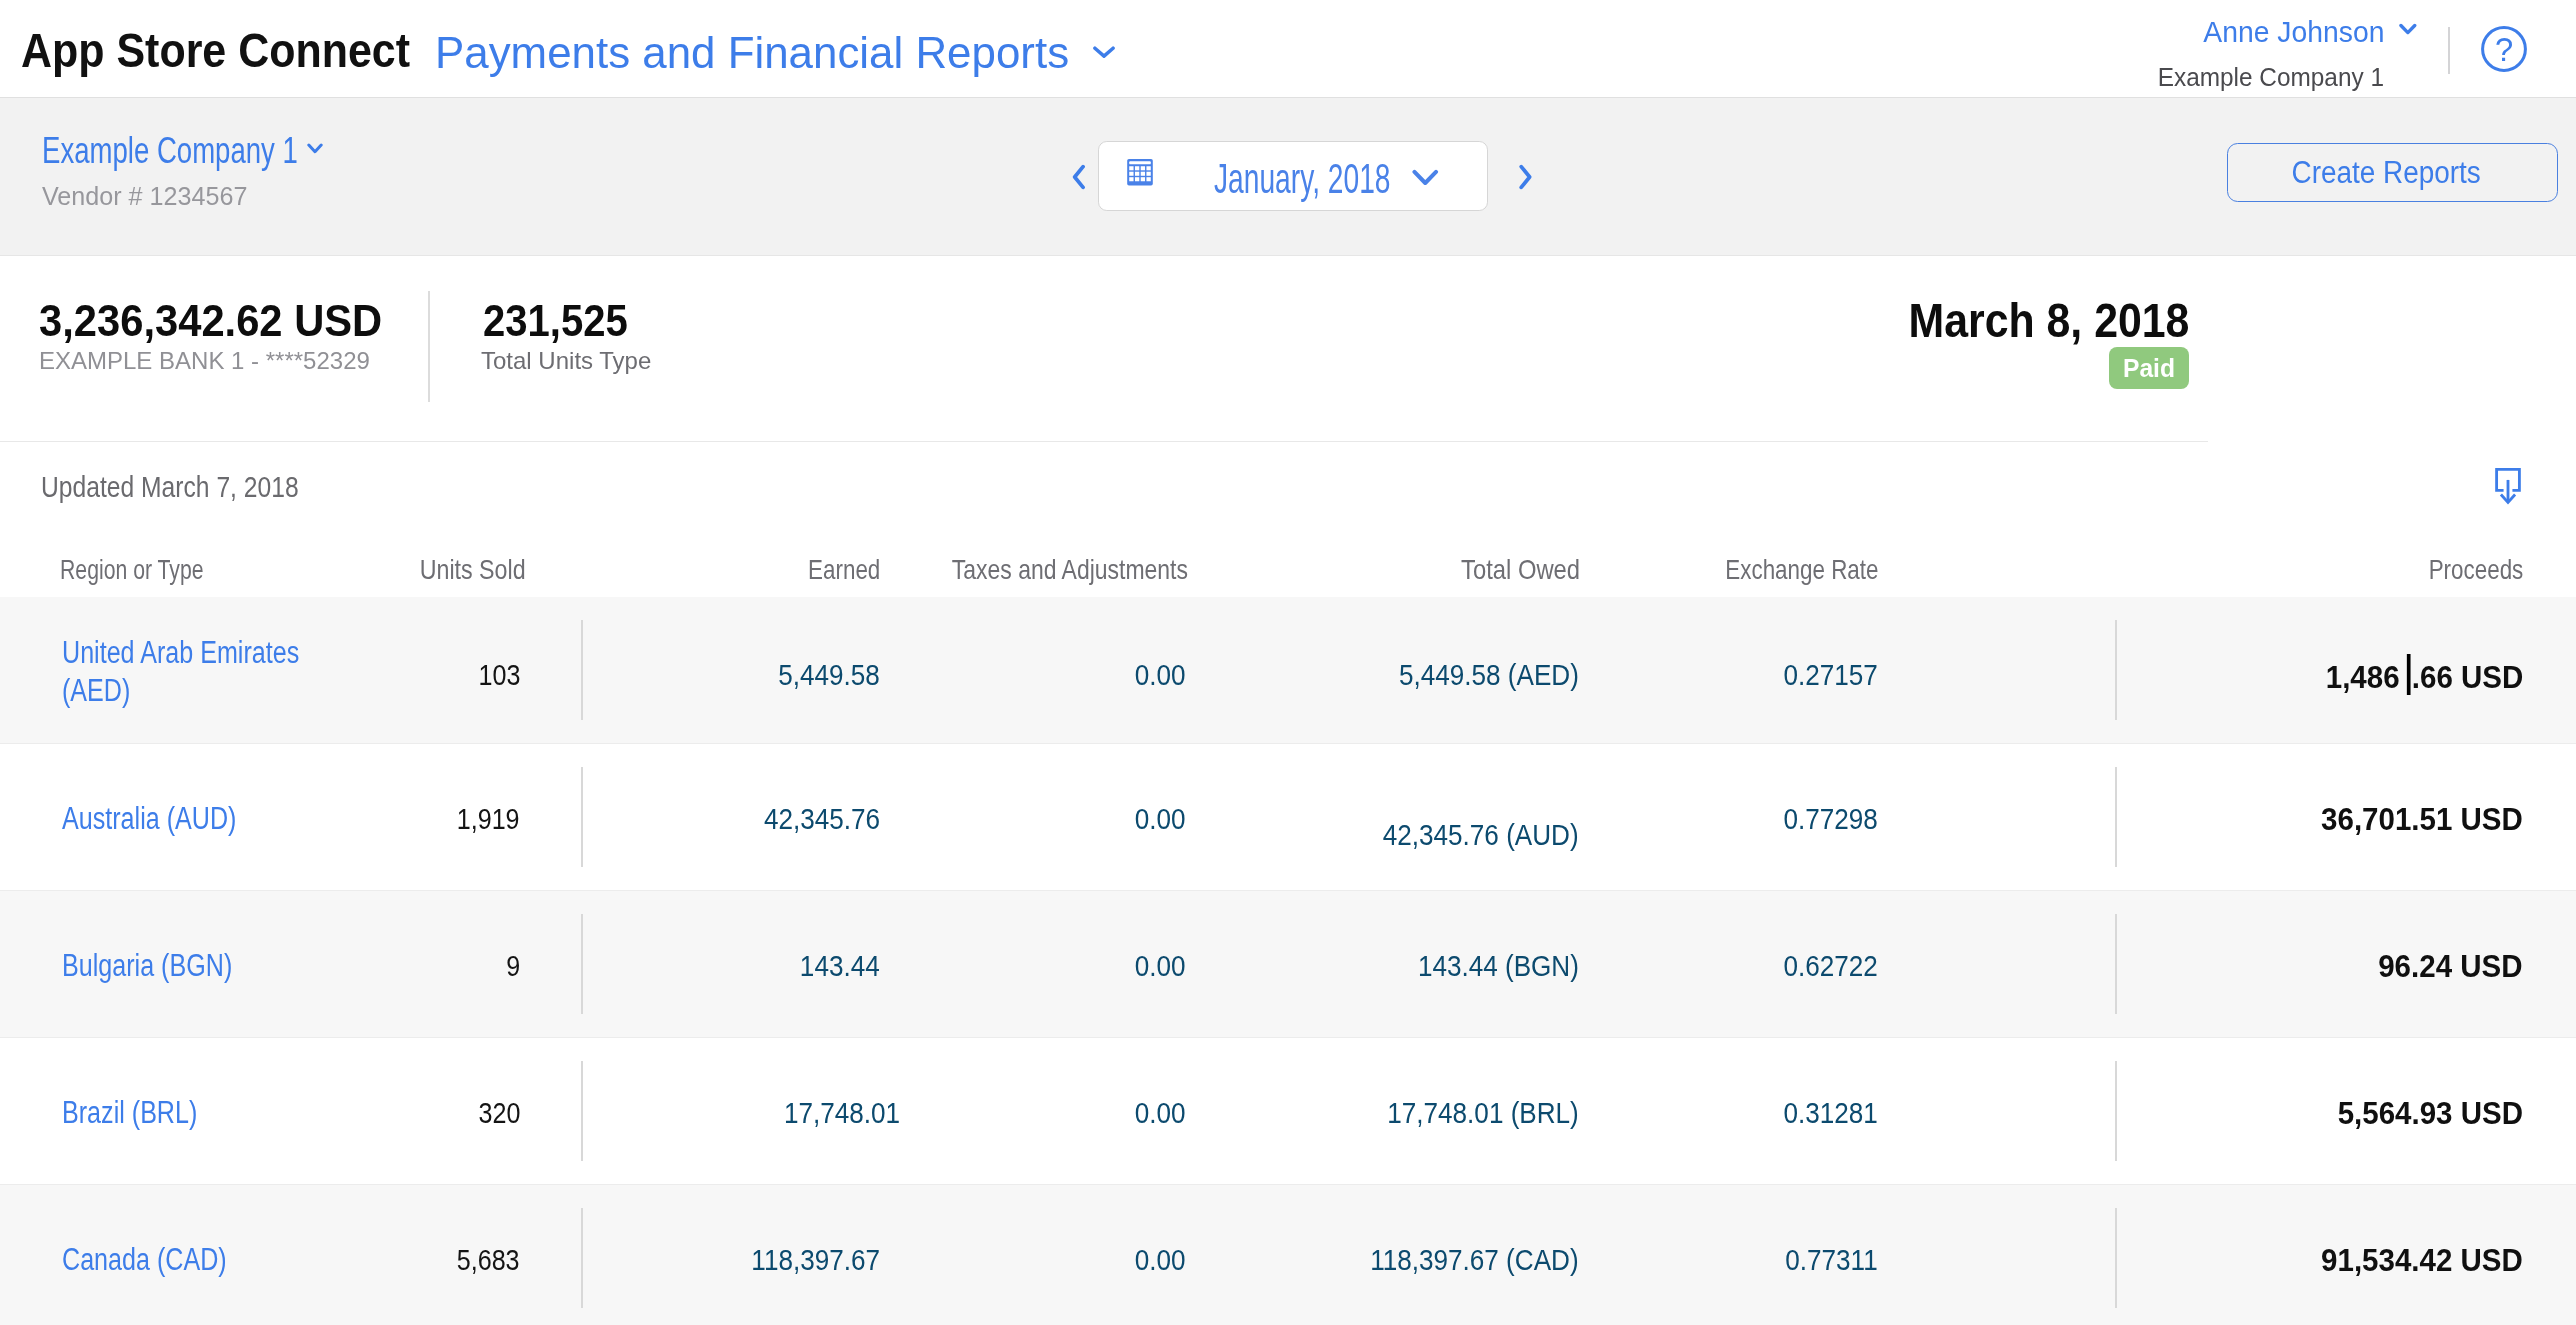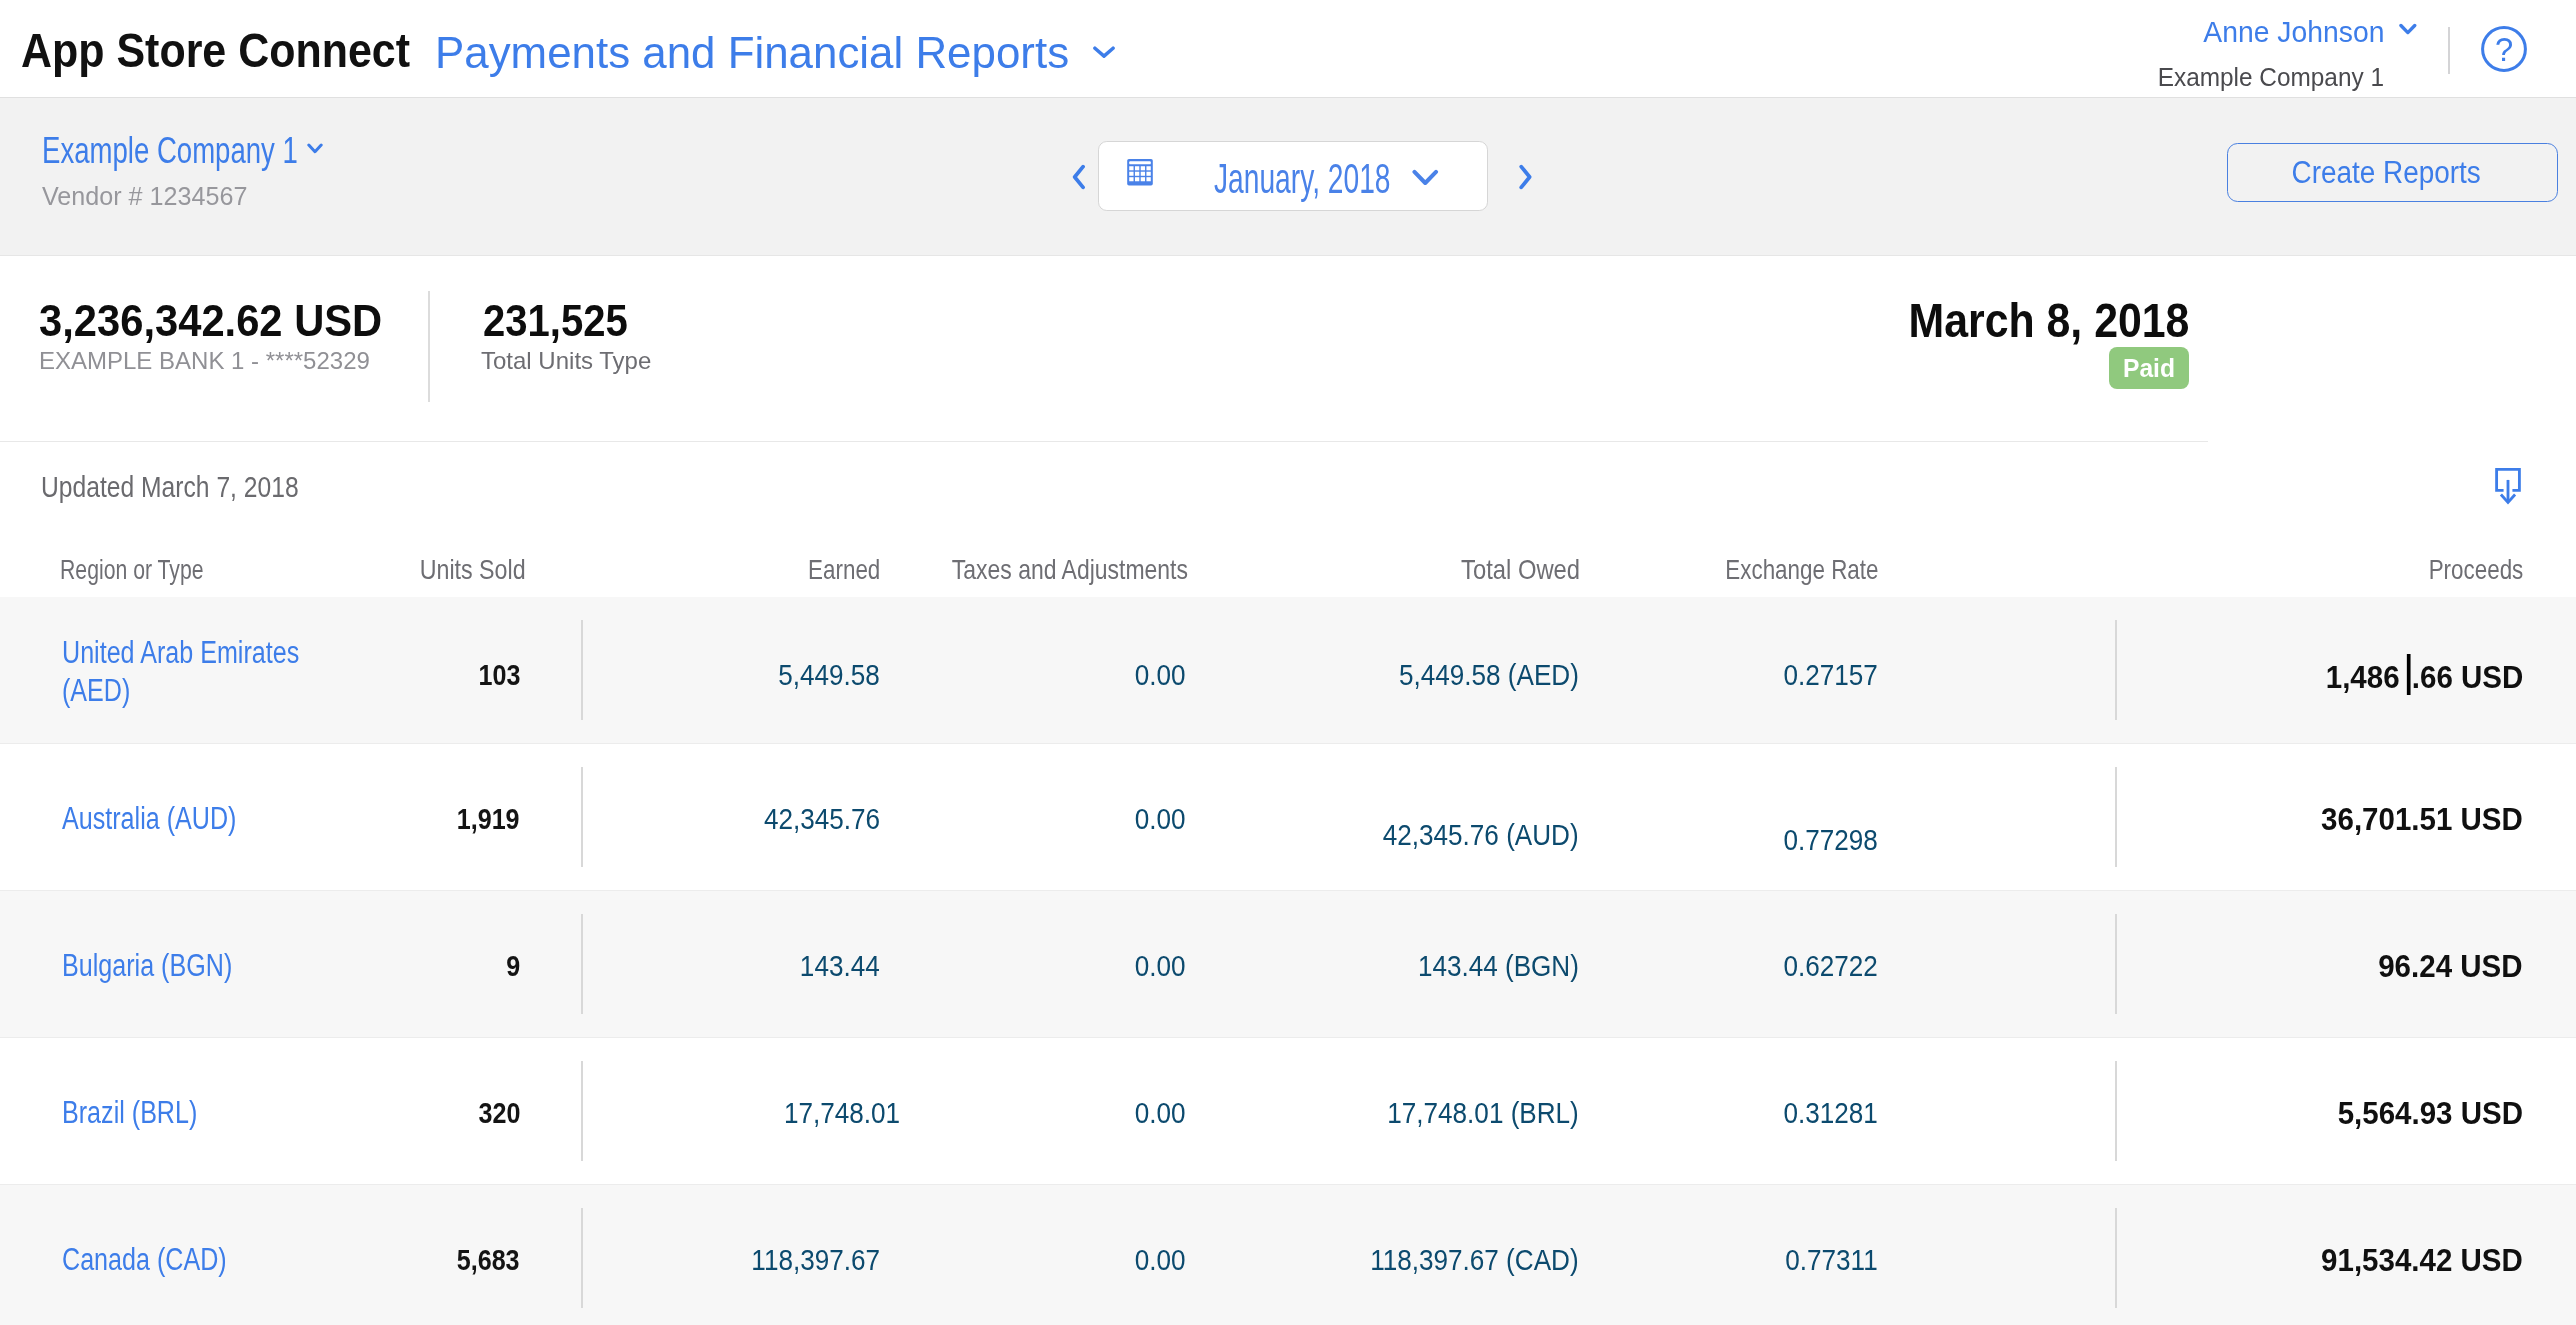--- a/index.html
+++ b/index.html
@@ -37,21 +37,21 @@
   
   .updated { position:absolute; left:41px; top:473px; font-size:29px; color:#6a6a6e; line-height:1; transform:scaleX(0.85); transform-origin:0 0; }
   .thead { position:absolute; left:0; top:542px; width:2576px; height:55px; border-bottom:1.8px solid #e4e4e4; font-size:28px; color:#6e6e73;margin-top:8px; }
   .thead div { position:absolute; bottom:20.3px; line-height:1; white-space:nowrap; transform:scaleX(0.80); transform-origin:100% 100%; }
   .thead div.hl { transform-origin:0 100%; transform:scaleX(0.758); }
   .rows { position:absolute; left:0; top:597px; width:2576px; }
   .row { position:relative; width:2576px; height:147px; border-bottom:1.8px solid #ececec; }
   .row.odd { background:#f7f7f7; }
   .cell { position:absolute; top:calc(50% + 1.8px); transform:translateY(-50%); white-space:nowrap; }
   .rname { left:62px; font-size:31px; font-weight:500; color:#3d7de9; line-height:38px; transform:translateY(-50%) scaleX(0.81); transform-origin:0 50%; }
-  .cunits { right:2056px; font-size:29px; font-weight:700; color:#141414;text-align:right; }
+  .cunits { right:2056px; font-size:29px; font-weight:400; color:#141414;text-align:right; }
   .cgray { font-size:29px; color:#0c4a6e; }
   .cgray .condr { transform:scaleX(0.90); }
   .cusd { right:53px; font-size:32px; font-weight:700; color:#101010; }
   .vline { position:absolute; top:23px; bottom:23px; width:1.8px; background:#d8d8d8; }
   .caret { display:inline-block; width:3.5px; height:41px; background:#000; margin:0 1.8px 0 8px; vertical-align:-7px; }
 </style>
 </head>
 <body>
 
 <header class="top">
@@ -149,21 +149,21 @@
     <div class="cell cusd" style="top:calc(50% + 5.3px);"><span class="condr">1,486<span class="caret"></span>.66 USD</span></div>
     <div class="vline" style="left:581px;"></div>
     <div class="vline" style="left:2115px;"></div>
   </div>
   <div class="row">
     <div class="cell rname">Australia (AUD)</div>
     <div class="cell cunits"><span class="condr" style="transform:scaleX(0.865);">1,919</span></div>
     <div class="cell cgray" style="right:1696px;"><span class="condr">42,345.76</span></div>
     <div class="cell cgray" style="right:1391px;"><span class="condr">0.00</span></div>
     <div class="cell cgray" style="right:997px;margin-top:16px;"><span class="condr">42,345.76 (AUD)</span></div>
-    <div class="cell cgray" style="right:698px;margin-top:21px;"><span class="condr">0.77298</span></div>
+    <div class="cell cgray" style="right:698px;"><span class="condr">0.77298</span></div>
     <div class="cell cusd"><span class="condr">36,701.51 USD</span></div>
     <div class="vline" style="left:581px;"></div>
     <div class="vline" style="left:2115px;"></div>
   </div>
   <div class="row odd">
     <div class="cell rname">Bulgaria (BGN)</div>
     <div class="cell cunits"><span class="condr" style="transform:scaleX(0.865);">9</span></div>
     <div class="cell cgray" style="right:1696px;"><span class="condr">143.44</span></div>
     <div class="cell cgray" style="right:1391px;"><span class="condr">0.00</span></div>
     <div class="cell cgray" style="right:997px;"><span class="condr">143.44 (BGN)</span></div>

